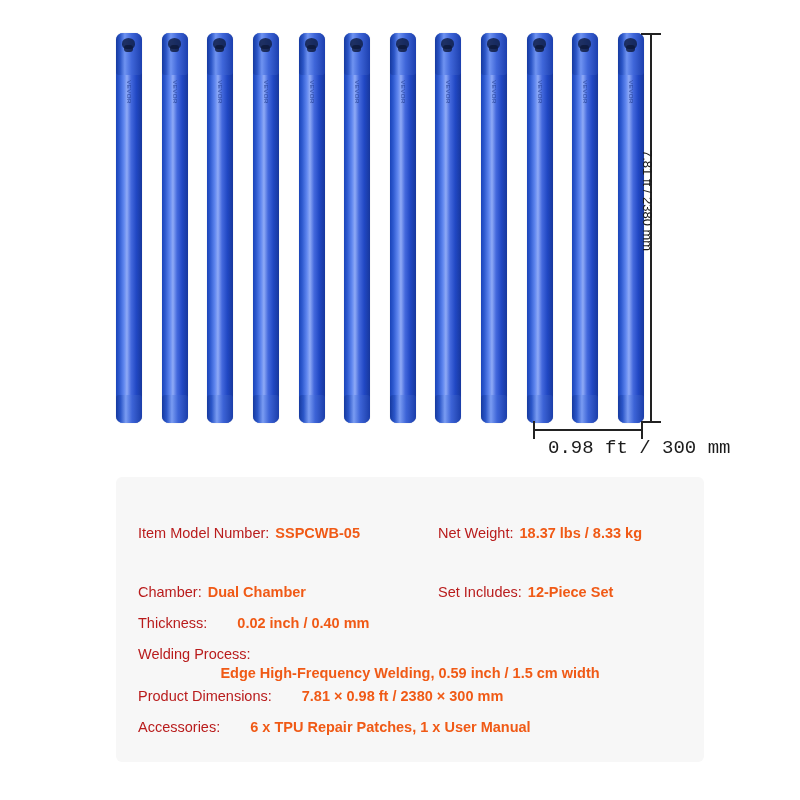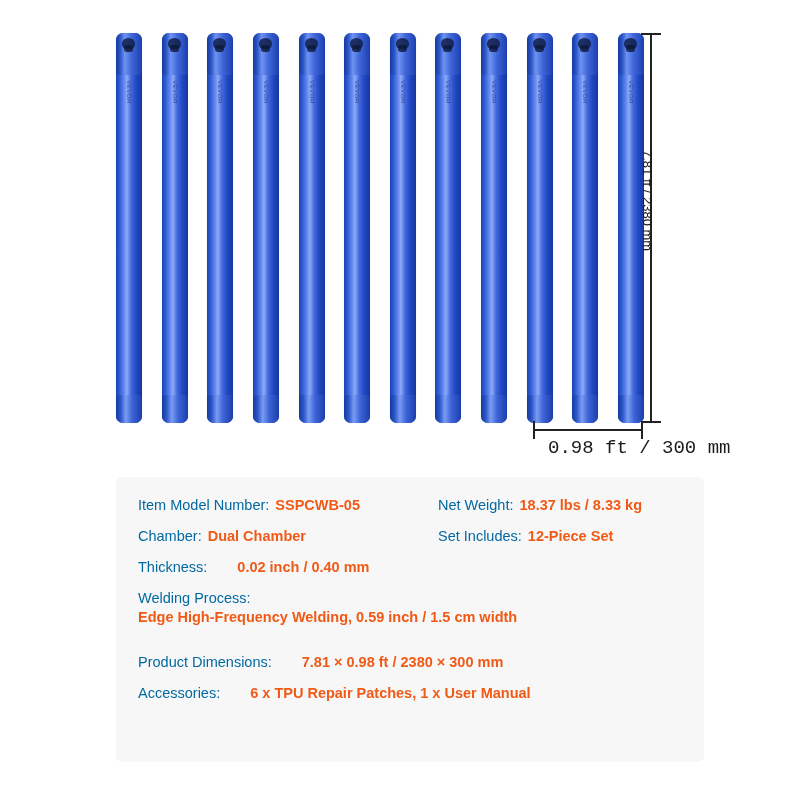--- a/index.html
+++ b/index.html
@@ -214,38 +214,39 @@
     display: flex;
     align-items: baseline;
     margin-bottom: 15px;
   }
   .spec-col {
     display: flex;
     align-items: baseline;
     flex: 0 0 auto;
   }
   .spec-col.left  { width: 300px; }
-  .spec-col.right { width: auto; }
+  .spec-col.right { width: auto; margin-top: 28px; }
   .spec-label {
     font-size: 14.5px;
-    color: #0369a1;
+    color: #b91c1c;
     font-family: "Liberation Sans", sans-serif;
     white-space: nowrap;
   }
   .spec-value {
     font-size: 14.5px;
     color: #f05a16;
     font-weight: bold;
     margin-left: 6px;
     font-family: "Liberation Sans", sans-serif;
     white-space: nowrap;
+    text-align: center;
   }
   .spec-row.stacked {
     display: block;
-    margin-bottom: 29px;
+    margin-bottom: 7px;
   }
   .spec-row.stacked .spec-label { display: block; margin-bottom: 3px; }
   .spec-row.stacked .spec-value { display: block; margin-left: 0; }
   .spec-row.wide .spec-col.left { width: auto; gap: 24px; }
 </style>
 </head>
 <body>
 
 <div class="page">
 

